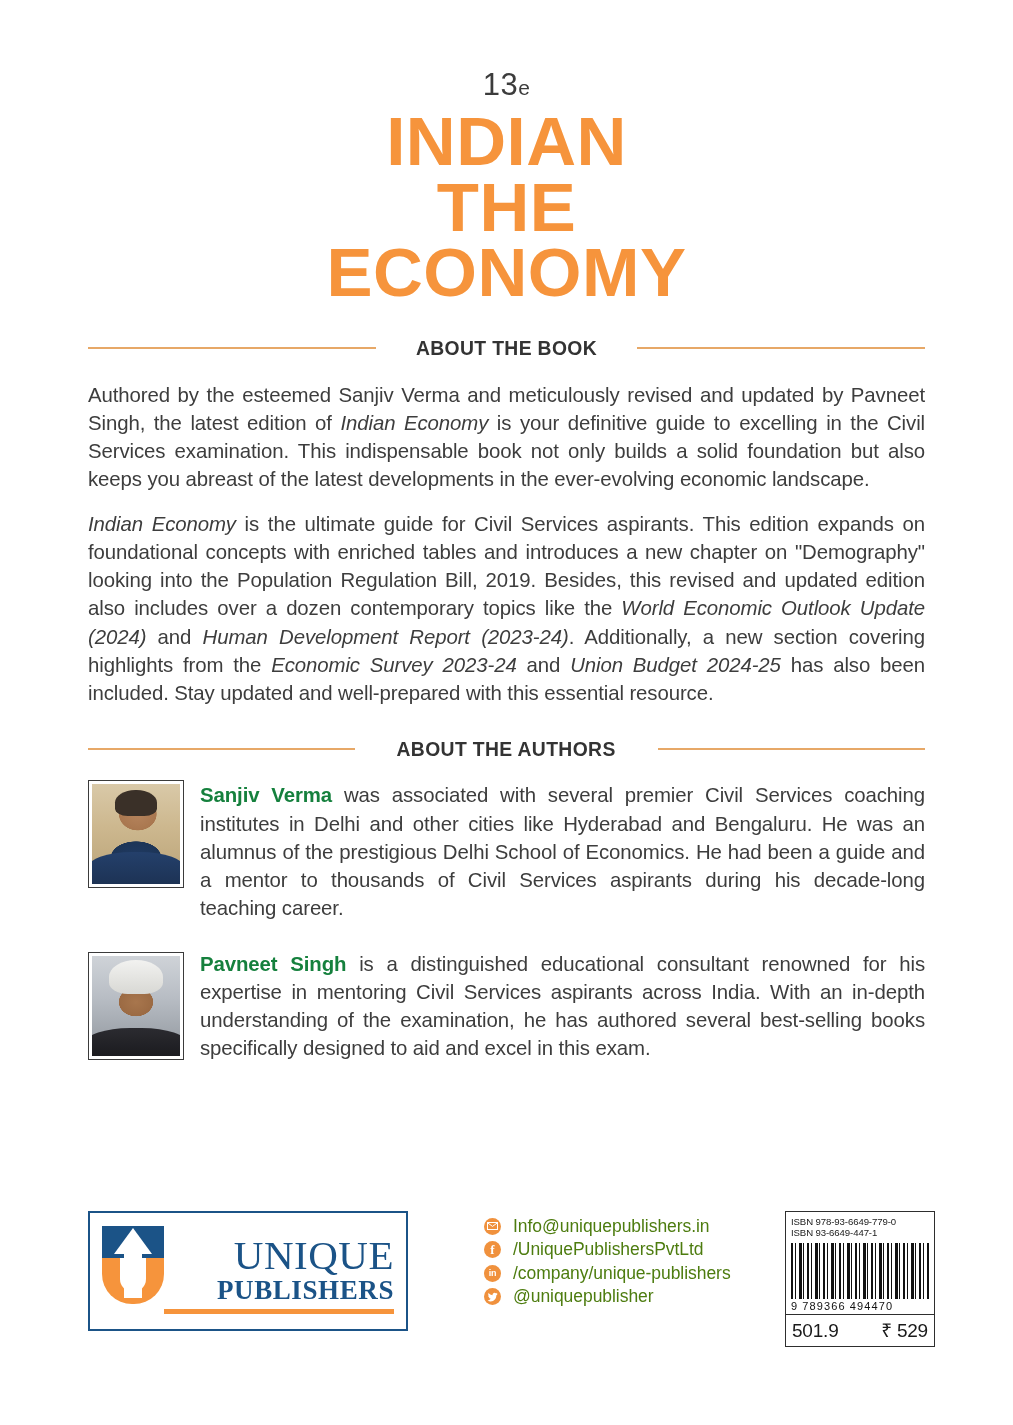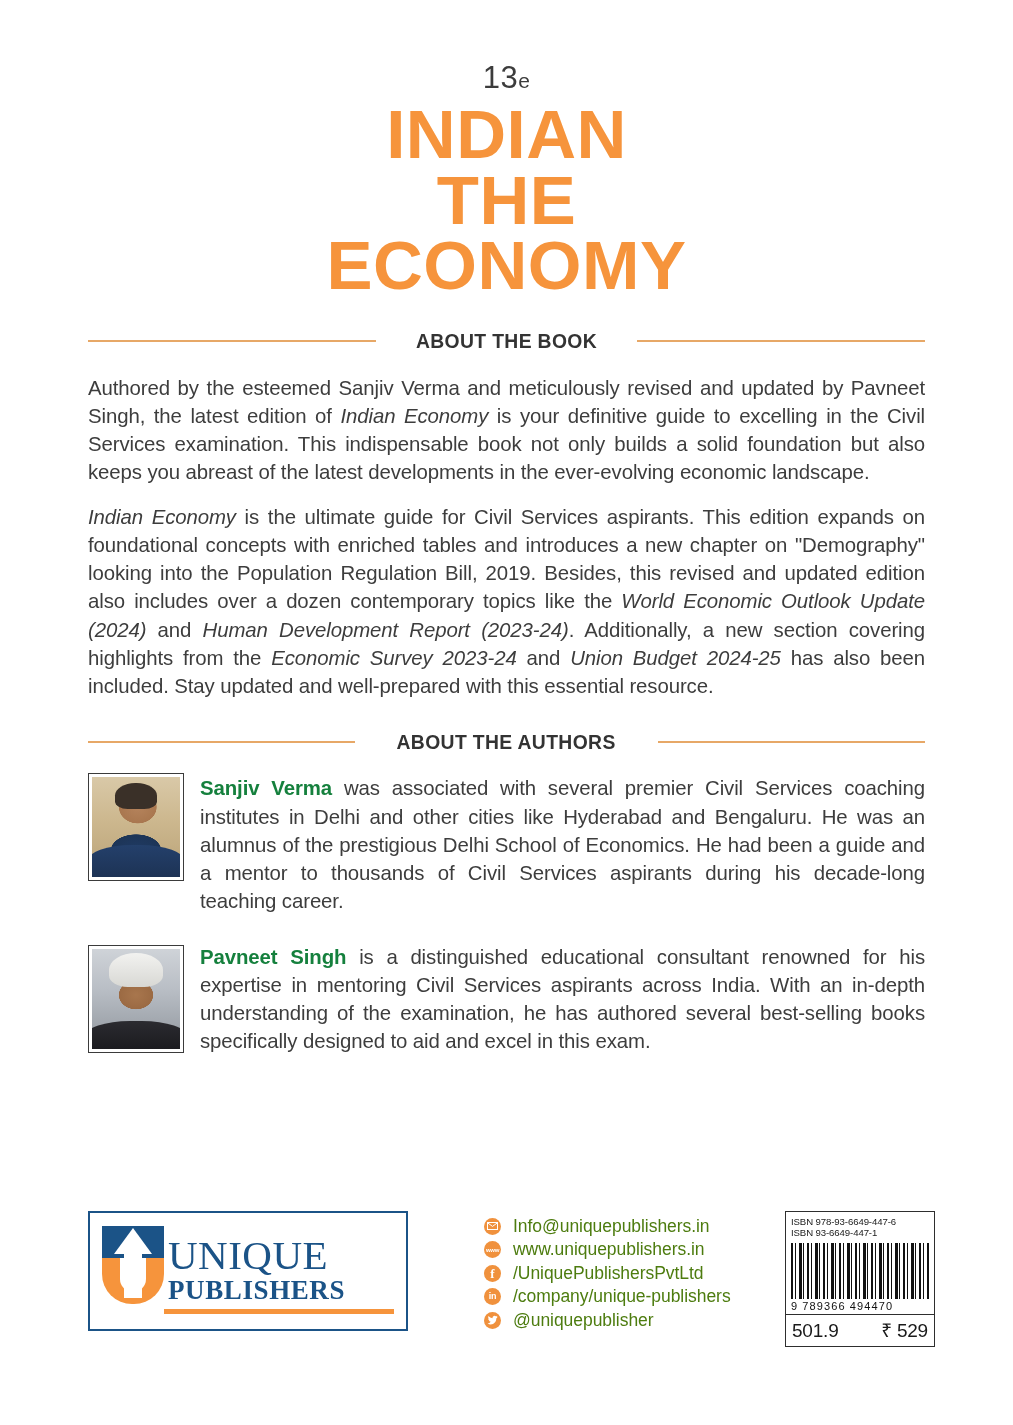--- a/index.html
+++ b/index.html
@@ -15,21 +15,21 @@
     color: #3a3a3a;
     position: relative;
     overflow: hidden;
   }
 
   .page {
     width: 1013px;
     height: 1425px;
     position: relative;
     background: #ffffff;
-    padding: 0 88px;
+    padding: 7px 88px;
   }
 
   
   .title-block {
     padding-top: 62px;
     text-align: center;
   }
   .edition {
     font-size: 31px;
     color: #3c3c3c;
@@ -189,20 +189,21 @@
   
   .logo-box {
     flex: 0 0 auto;
     width: 320px;
     height: 120px;
     border: 2px solid #1B5387;
     padding: 9px 12px 10px 12px;
     display: flex;
     flex-direction: column;
     justify-content: center;
+    text-align: right;
   }
   .logo-top {
     display: flex;
     align-items: flex-end;
     gap: 4px;
   }
   .logo-mark {
     position: relative;
     width: 62px;
     height: 78px;
@@ -441,26 +442,20 @@
       <div class="contact-row">
         <span class="c-icon">
           <svg width="11" height="8" viewBox="0 0 11 8">
               <rect x="0.5" y="0.5" width="10" height="7" fill="none" stroke="#fff" stroke-width="1"></rect>
               <path d="M0.7 0.9 L5.5 4.4 L10.3 0.9" fill="none" stroke="#fff" stroke-width="1"></path>
             </svg>
         </span>
         <span class="c-text">Info@uniquepublishers.in</span>
       </div>
 
-      <div class="contact-row">
-        <span class="c-icon">
-            <span class="www-text">www</span>
-          </span>
-        <span class="c-text">www.uniquepublishers.in</span>
-      </div>
 
       <div class="contact-row">
         <span class="c-icon">
             <span class="fb-text">f</span>
           </span>
         <span class="c-text">/UniquePublishersPvtLtd</span>
       </div>
 
       <div class="contact-row">
         <span class="c-icon">
@@ -474,21 +469,21 @@
           <svg width="11" height="10" viewBox="0 0 11 10">
               <path d="M10.4 1.6c-.36.16-.74.27-1.14.32.41-.25.72-.64.87-1.1-.38.23-.81.39-1.26.48A2 2 0 0 0 5.5 2.7c0 .16.02.31.05.46A5.65 5.65 0 0 1 1.43.96a2 2 0 0 0 .62 2.66c-.33-.01-.63-.1-.9-.25v.02c0 .96.68 1.77 1.59 1.95-.17.05-.34.07-.53.07-.13 0-.26-.01-.38-.04.26.79 1 1.37 1.88 1.39A4 4 0 0 1 .6 8.58c.88.56 1.92.89 3.04.89 3.65 0 5.64-3.02 5.64-5.64l-.01-.26c.39-.28.72-.63.98-1.03z" fill="#fff"></path>
             </svg>
         </span>
         <span class="c-text">@uniquepublisher</span>
       </div>
 
     </div>
 
     <div class="isbn-box">
-      <div class="isbn-line">ISBN 978-93-6649-447-6</div>
+      <div class="isbn-line">ISBN 978-93-6649-779-0</div>
       <div class="isbn-line">ISBN 93-6649-447-1</div>
       <div class="barcode"></div>
       <div class="barcode-digits">9 789366 494470</div>
       <div class="isbn-bottom">
         <span>501.9</span>
         <span>₹ 529</span>
       </div>
     </div>
 
   </div>

